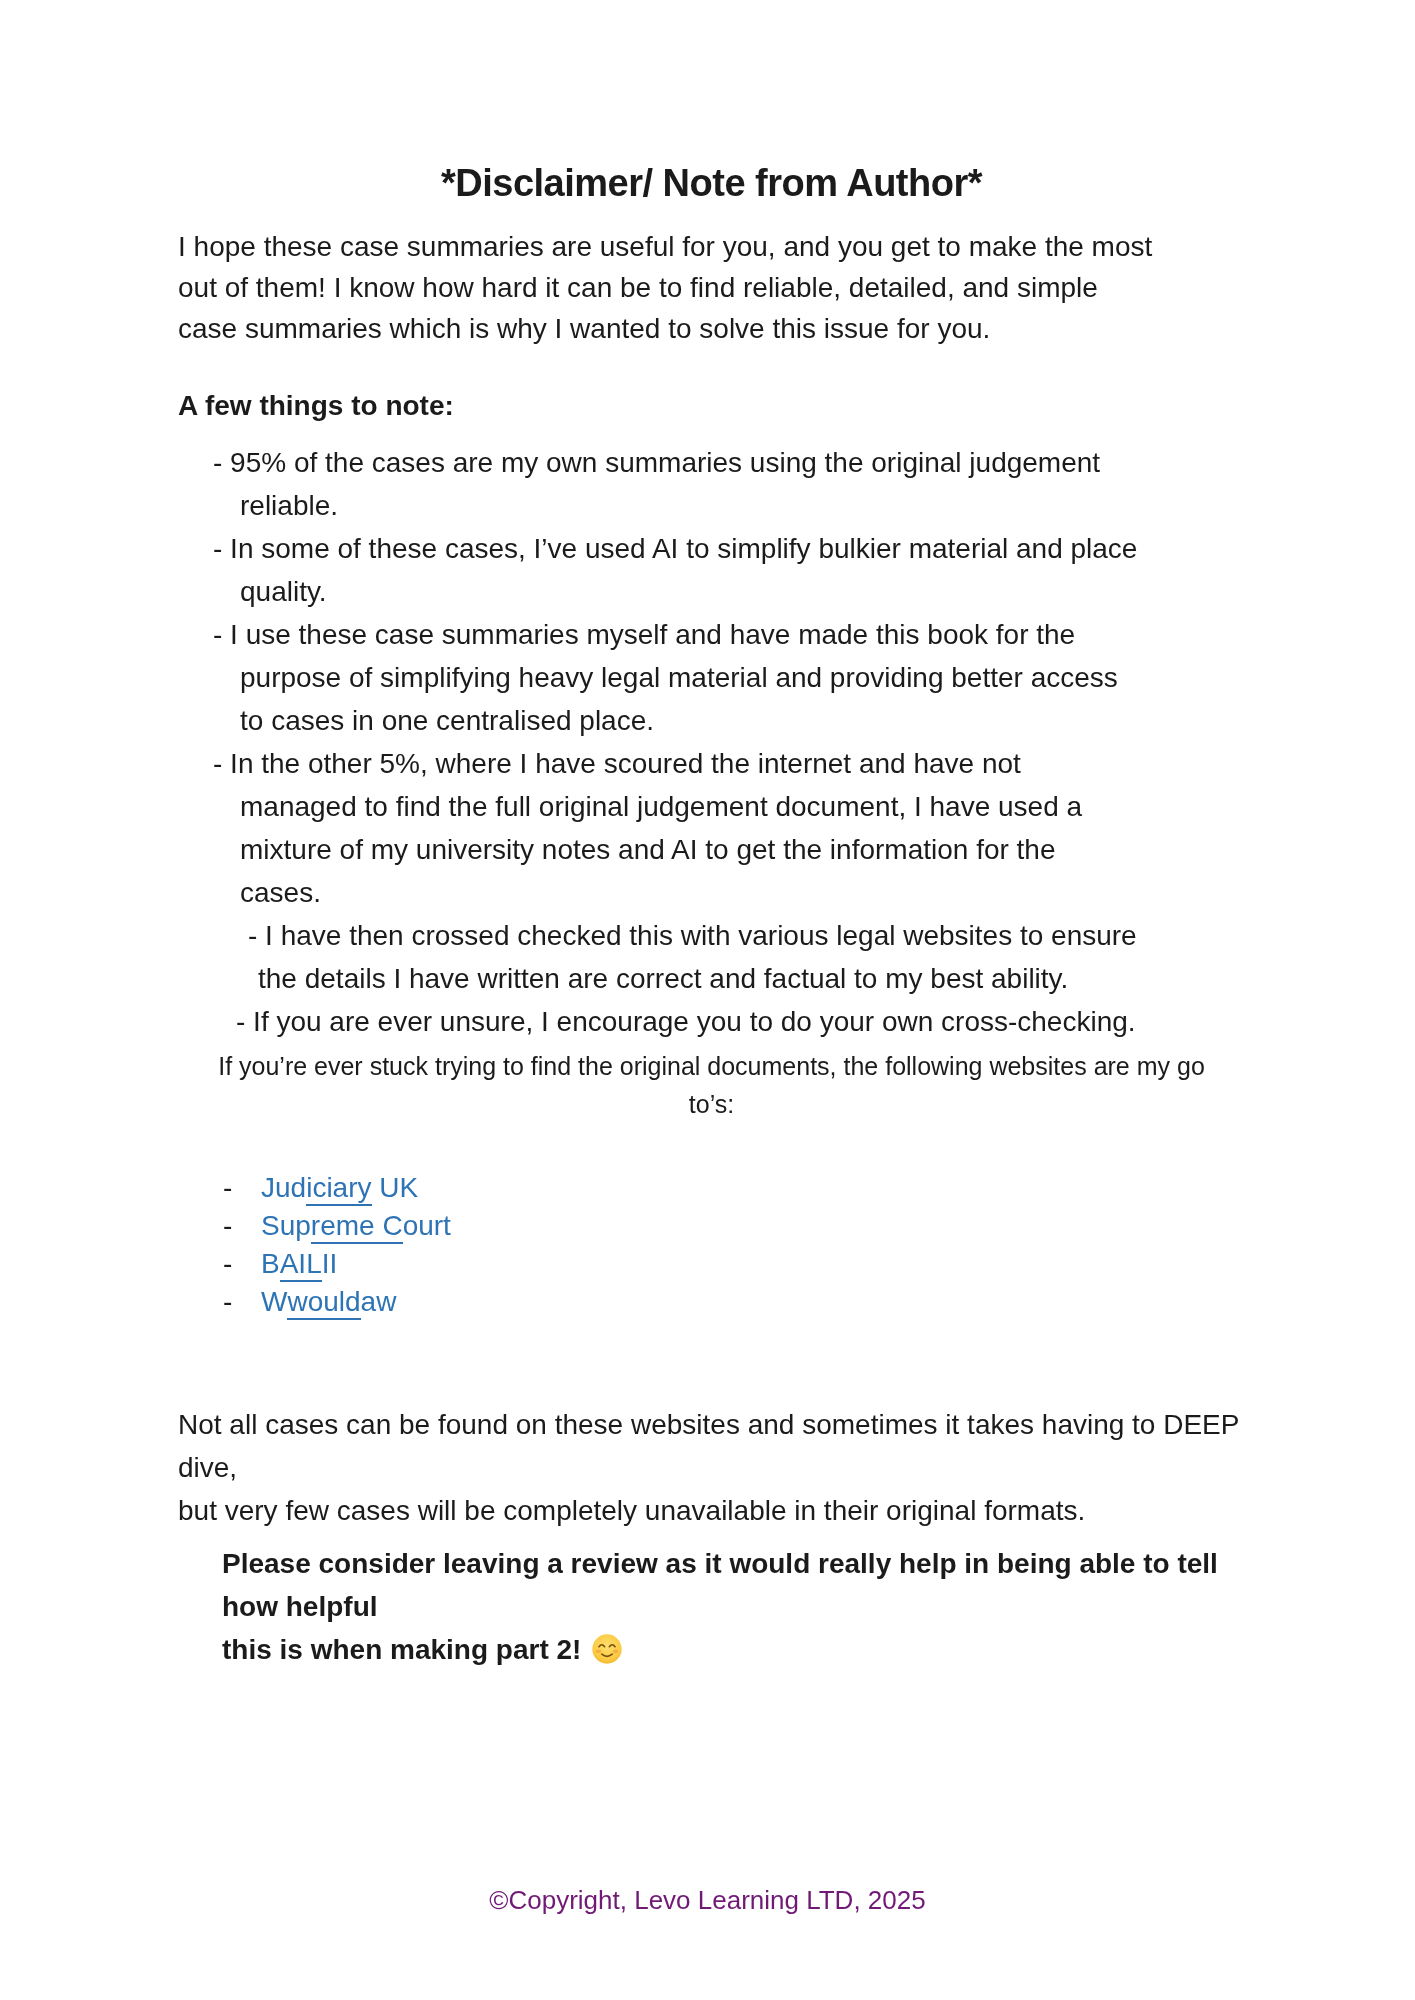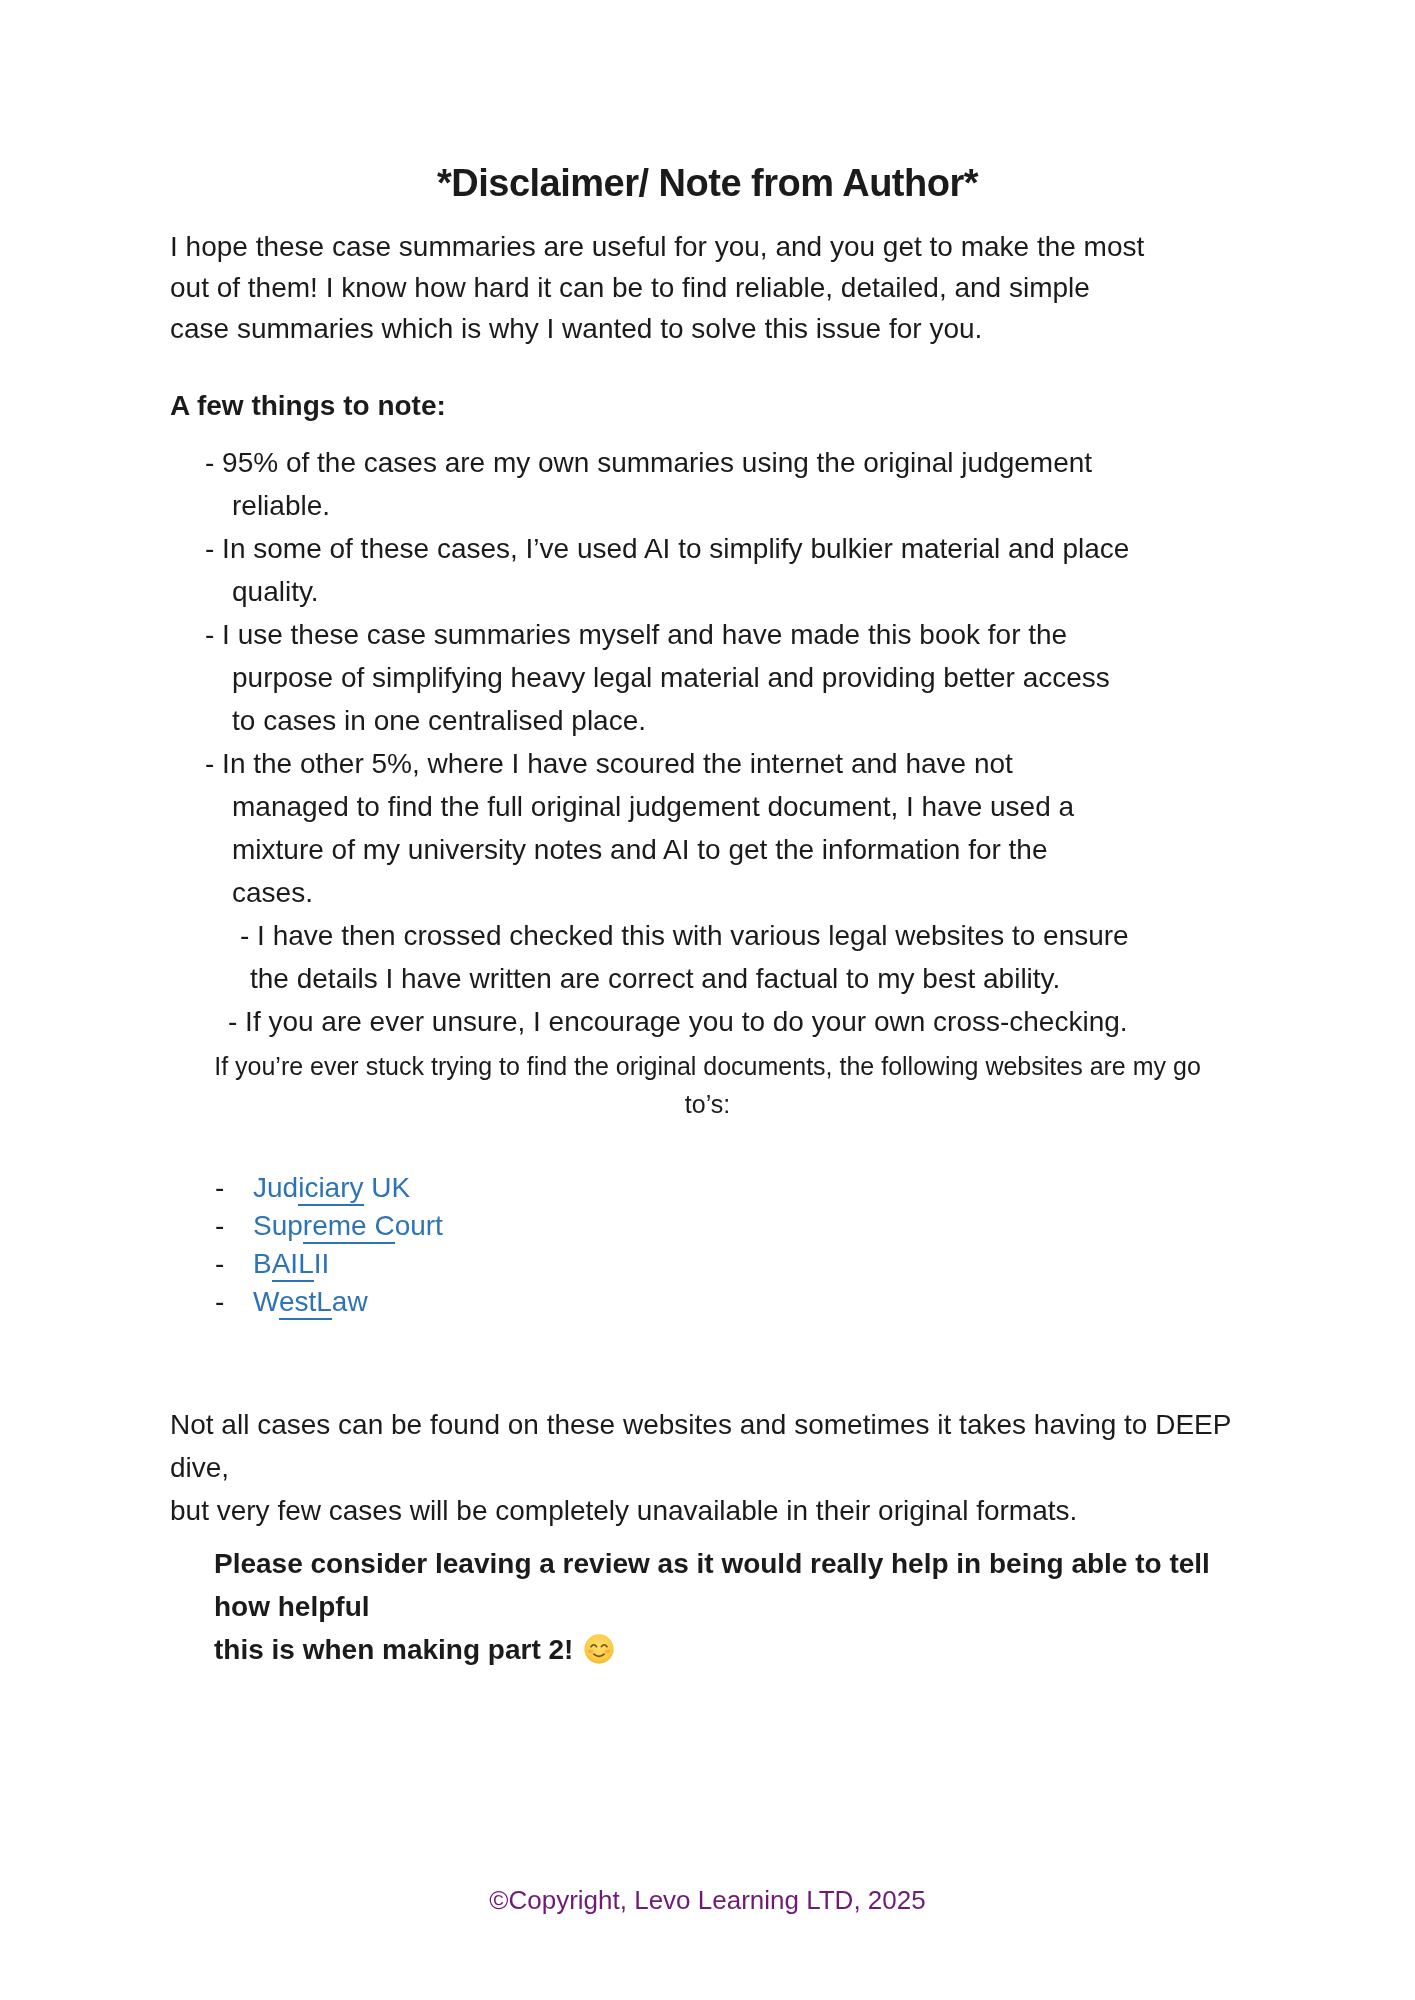--- a/index.html
+++ b/index.html
@@ -7,20 +7,21 @@
   .page {
     position: relative;
     width: 1415px;
     height: 2000px;
     margin: 0 auto;
     background: #ffffff;
     overflow: hidden;
     font-family: "Liberation Sans", "DejaVu Sans", sans-serif;
     color: #1b1b1b;
     font-size: 28px;
+    padding-left: 8px;
   }
   .content {
     padding: 160px 170px 0 170px;
   }
   .title {
     font-size: 38px;
     font-weight: 700;
     text-align: center;
     line-height: 46px;
     letter-spacing: -0.5px;
@@ -144,21 +145,21 @@
       <div class="link-row">
         <span class="link-dash">-</span>
         <a class="doc-link"><span>Sup</span><span class="u">reme C</span><span>ourt</span></a>
       </div>
       <div class="link-row">
         <span class="link-dash">-</span>
         <a class="doc-link"><span>B</span><span class="u">AIL</span><span>II</span></a>
       </div>
       <div class="link-row">
         <span class="link-dash">-</span>
-        <a class="doc-link"><span>W</span><span class="u">estL</span><span>aw</span></a>
+        <a class="doc-link"><span>W</span><span class="u">would</span><span>aw</span></a>
       </div>
     </div>
 
     <div class="closing">
       <div>Not all cases can be found on these websites and sometimes it takes having to DEEP dive,</div>
       <div>but very few cases will be completely unavailable in their original formats.</div>
     </div>
 
     <div class="review">
       <span class="review-line">Please consider leaving a review as it would really help in being able to tell how helpful</span>

